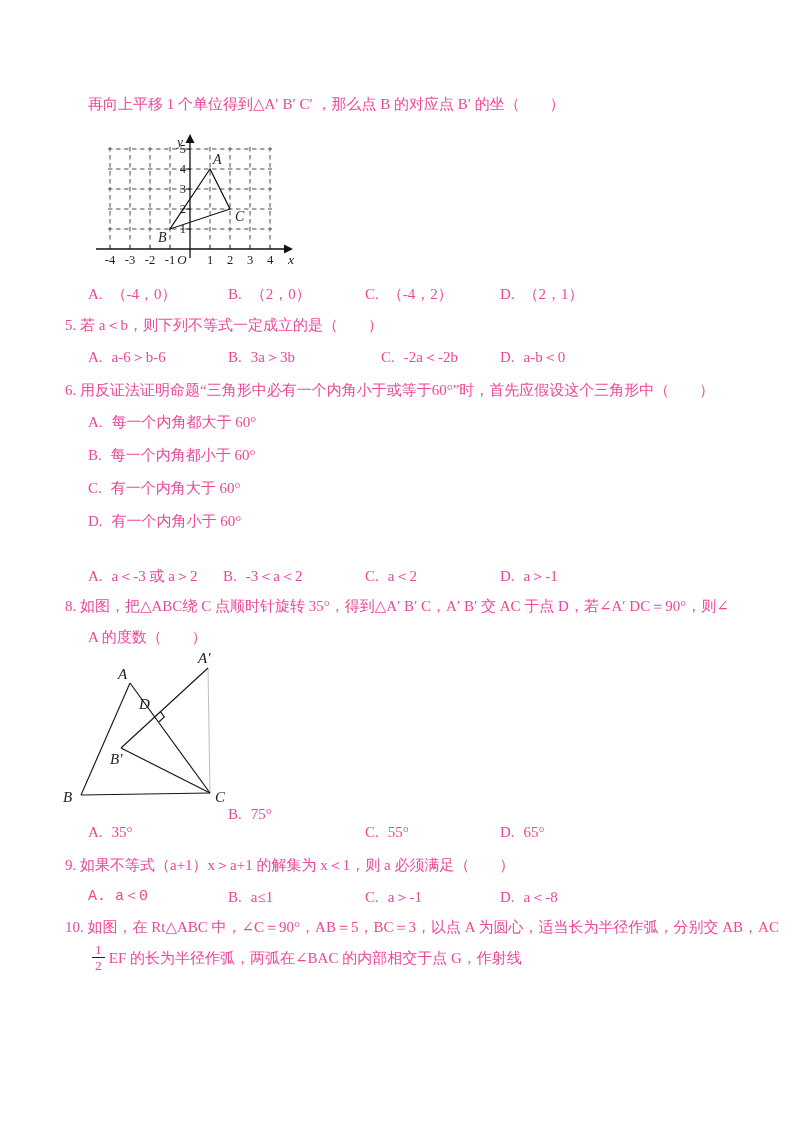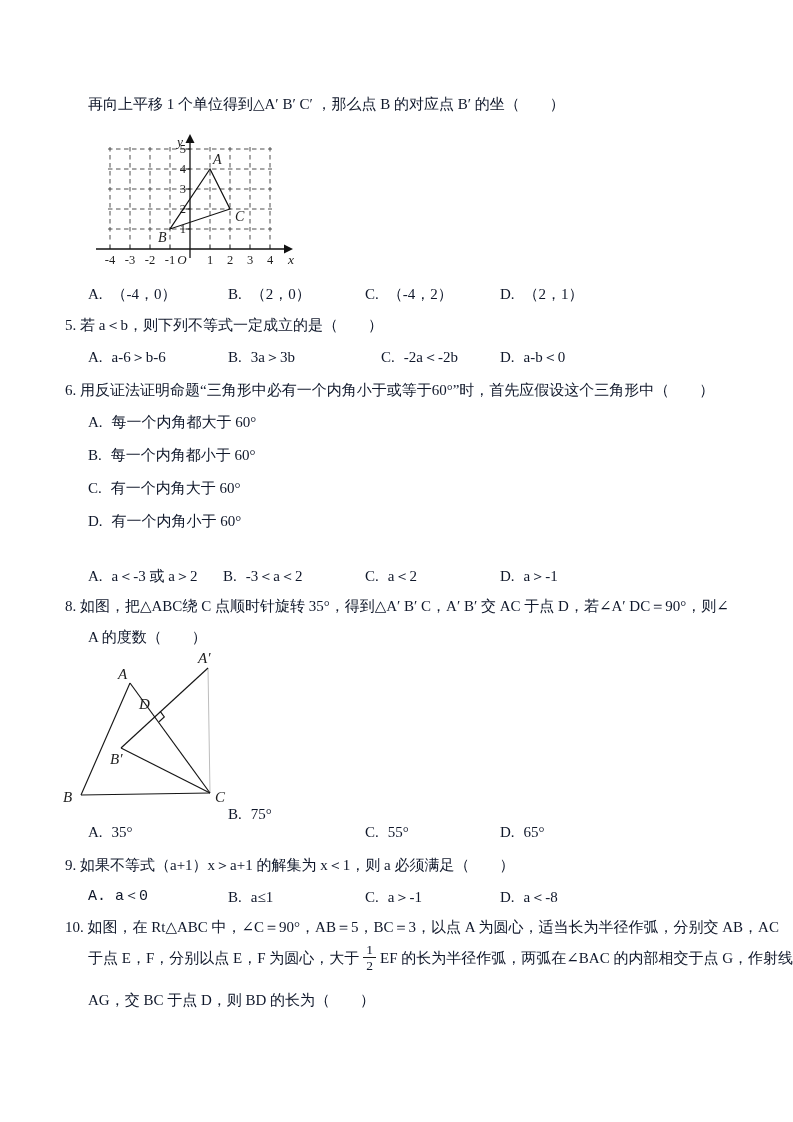--- a/index.html
+++ b/index.html
@@ -1,19 +1,19 @@
 <!DOCTYPE html>
 <html><head>
 <meta charset="utf-8">
 <style>
   html,body{margin:0;padding:0;background:#ffffff;}
   .page{
     position:relative;width:793px;height:1122px;background:#ffffff;
     font-family:"Liberation Serif","DejaVu Serif",serif;
-    color:#0f172a;font-size:15px;overflow:hidden;
+    color:#ec4899;font-size:15px;overflow:hidden;
   }
   .line{position:absolute;white-space:nowrap;line-height:1.25;}
   .opt .k{margin-right:9px;}
   svg text{font-family:"Liberation Serif","DejaVu Serif",serif;fill:#1c1c1c;}
   .flexline{position:absolute;display:flex;align-items:center;white-space:nowrap;}
   .frac{display:inline-flex;flex-direction:column;align-items:center;
         line-height:1.05;margin:0 4px;font-size:13.5px;}
   .frac .den{border-top:1px solid #1c1c1c;padding:1px 3px 0 3px;}
   .frac .num{padding:0 3px;}
 </style>
@@ -171,22 +171,20 @@
     <span class="k">A.</span><span>a＜0</span></div>
   <div class="line opt" style="left:228px;top:888px;">
     <span class="k">B.</span><span>a≤1</span></div>
   <div class="line opt" style="left:365px;top:888px;">
     <span class="k">C.</span><span>a＞-1</span></div>
   <div class="line opt" style="left:500px;top:888px;">
     <span class="k">D.</span><span>a＜-8</span></div>
 
   <div class="line" style="left:65px;top:918px;">10. 如图，在 Rt△ABC 中，∠C＝90°，AB＝5，BC＝3，以点 A 为圆心，适当长为半径作弧，分别交 AB，AC</div>
   <div class="flexline" style="left:88px;top:936px;height:44px;">
-    <span>于点 E，F，分别以点 E，F 为圆心，大于</span>
     <span class="frac">
       <span class="num">1</span>
       <span class="den">2</span>
     </span>
     <span>EF 的长为半径作弧，两弧在∠BAC 的内部相交于点 G，作射线</span>
   </div>
-  <div class="line" style="left:88px;top:991px;">AG，交 BC 于点 D，则 BD 的长为（　　）</div>
 
 </div>
 
 </body></html>

